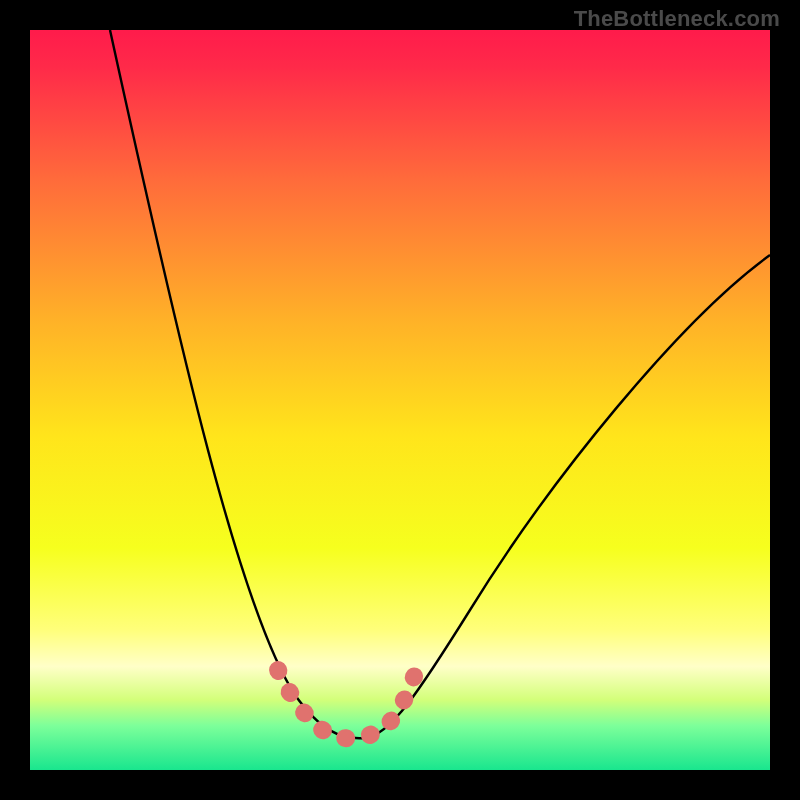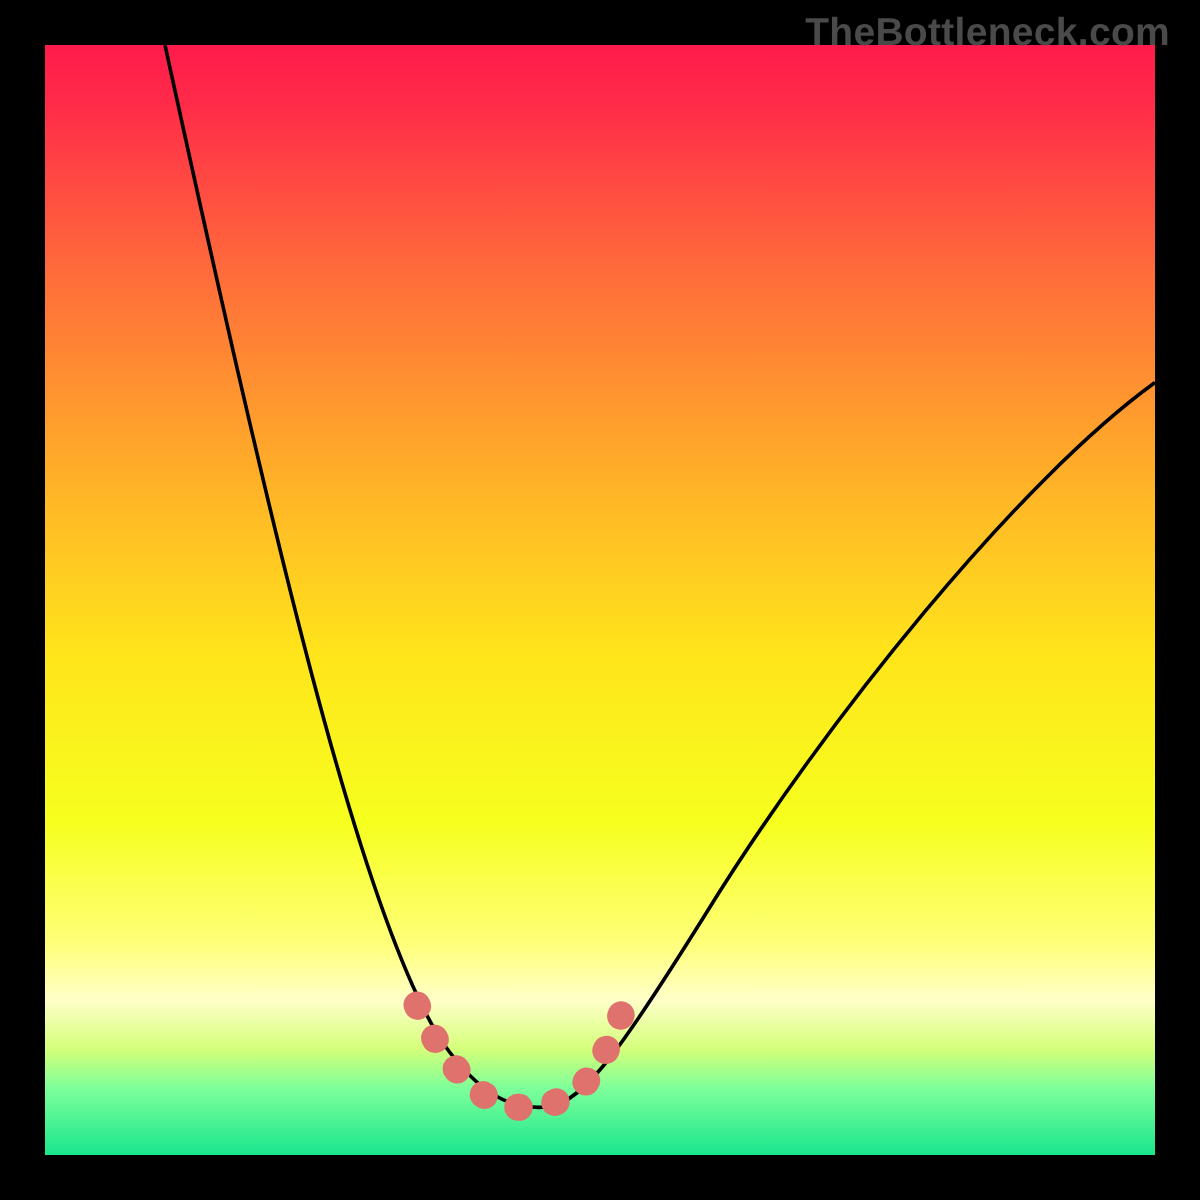--- a/index.html
+++ b/index.html
@@ -17,21 +17,21 @@
     top: 0;
     width: 800px;
     height: 800px;
     background: #000;
   }
   .watermark {
     position: absolute;
     top: 6px;
     right: 20px;
     color: #4a4a4a;
-    font-size: 26px;
+    font-size: 22px;
     font-weight: 600;
     letter-spacing: 0.2px;
     z-index: 20;
     user-select: none;
     margin-left: 45px;
   }
   .plot-area {
     position: absolute;
     left: 30px;
     top: 30px;

